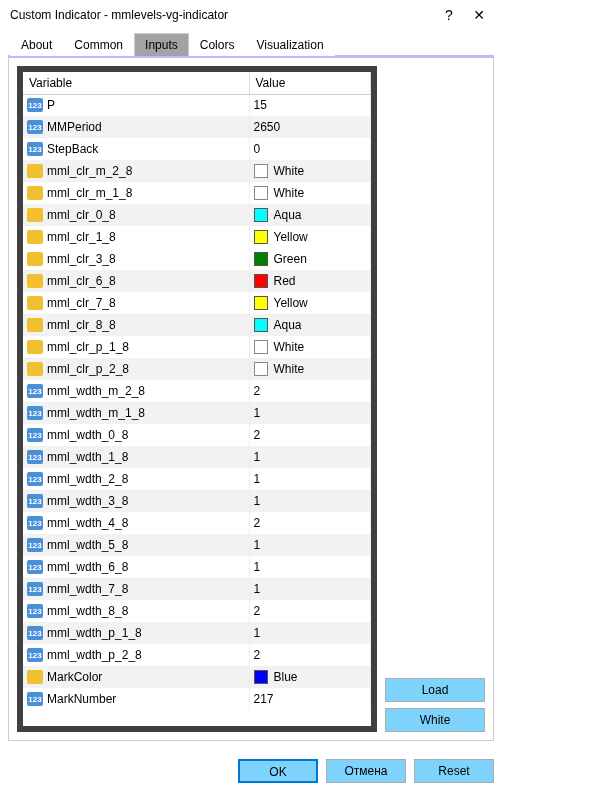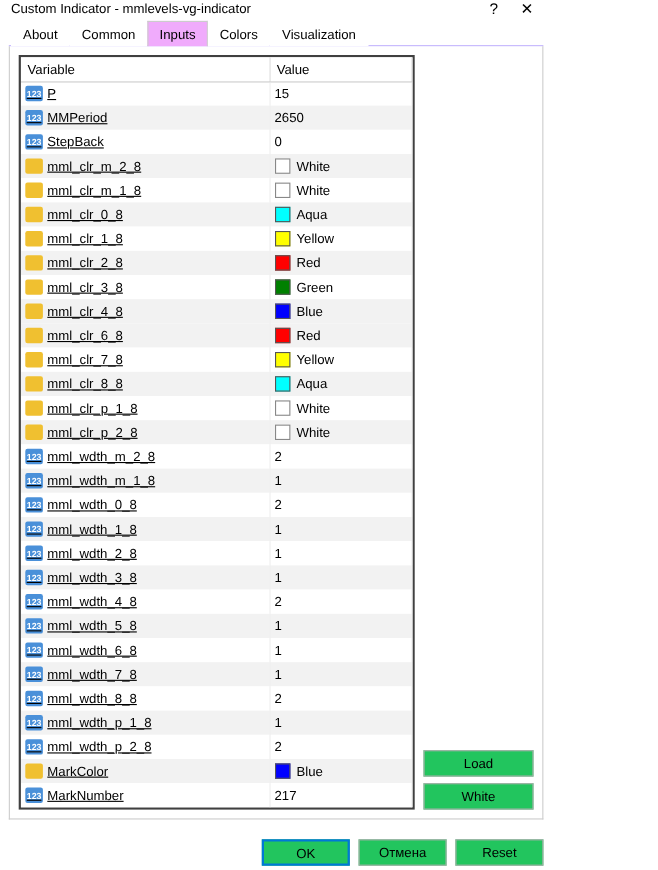--- a/index.html
+++ b/index.html
@@ -2,39 +2,39 @@
 <html><head>
 <meta charset="utf-8">
 <style>
 * { box-sizing: border-box; font-family: "Segoe UI", Tahoma, sans-serif; font-size: 12px; }
 body { margin: 0; background: #fff; width: 598px; height: 791px; overflow: hidden; }
 .window { width: 502px; height: 791px; display: flex; flex-direction: column; }
 .titlebar { display: flex; align-items: center; height: 30px; padding: 0 8px 0 10px; }
 .titlebar-title { flex: 1; font-size: 12px; }
 .titlebar-btn { width: 30px; text-align: center; font-size: 14px; }
 .content { flex: 1; display: flex; flex-direction: column; padding: 2px 8px 8px 8px; }
-.tabs { display: flex; border-bottom: 1px solid #c4b5fd; padding-left: 2px; }
+.tabs { display: flex; border-bottom: 3px solid #c4b5fd; padding-left: 2px; }
 .tab { padding: 4px 10px 4px 10px; border: 1px solid transparent; border-bottom: none; cursor: default; position: relative; top: 1px; background: #fff; }
-.tab.active { border-color: #ccc; background: #f0abfc; }
+.tab.active { border-color: #ccc; background: #a3a3a3; }
 .panel { flex: 1; border: 1px solid #ccc; border-top: none; padding: 8px; display: flex; }
-.table-wrap { border: 2px solid #404040; flex: 1; overflow: auto; }
+.table-wrap { border: 6px solid #404040; flex: 1; overflow: auto; }
 table { border-collapse: collapse; width: 100%; }
 th { text-align: left; font-weight: normal; padding: 3px 6px; border-bottom: 1px solid #ccc; border-right: 1px solid #ddd; background: #fff; height: 22px; }
 th:first-child { width: 226px; }
 td { padding: 0 4px; border-right: 1px solid #eee; height: 22px; }
 tr.odd td { background: #fff; }
 tr.even td { background: #f2f2f2; }
-.varcell { display: flex; align-items: flex-start; gap: 4px; text-decoration: underline; }
+.varcell { display: flex; align-items: flex-start; gap: 4px; }
 .ico { width: 16px; height: 14px; border-radius: 2px; display: inline-flex; align-items: center; justify-content: center; font-size: 8px; font-weight: bold; color: #fff; }
 .ico-int { background: #4a90d9; }
 .ico-clr { background: #f0c030; }
 .valcell { display: flex; align-items: flex-start; gap: 6px; }
 .swatch { width: 14px; height: 14px; border: 1px solid #888; }
 .side-btns { display: flex; flex-direction: column; gap: 6px; padding-left: 8px; justify-content: flex-end; width: 108px; }
-.btn { height: 24px; border: 1px solid #adadad; background: #22c55e; padding: 0 6px; min-width: 80px; text-align: center; cursor: default; line-height: 22px; }
+.btn { height: 24px; border: 1px solid #adadad; background: #7dd3fc; padding: 0 6px; min-width: 80px; text-align: center; cursor: default; line-height: 22px; }
 .footer { display: flex; justify-content: flex-end; gap: 8px; padding: 10px 8px 8px 0; }
 .btn.primary { border: 2px solid #0078d7; }
 .close-x { font-family: Arial; font-size: 14px; }
 </style>
 </head>
 <body>
 
 <div class="window">
   <div class="titlebar">
     <div class="titlebar-title">Custom Indicator - mmlevels-vg-indicator</div>
@@ -149,59 +149,31 @@
                     <span>mml_clr_1_8</span>
                   </div>
                 </td>
                 <td>
                   <div class="valcell">
                     <span class="swatch" style="background: rgb(255, 255, 0); border-color: rgb(85, 85, 85);"></span>
                     <span>Yellow</span>
                   </div>
                 </td>
               </tr>
-              <tr class="even">
-                <td>
-                  <div class="varcell">
-                    <span class="ico ico-clr"></span>
-                    <span>mml_clr_2_8</span>
-                  </div>
-                </td>
-                <td>
-                  <div class="valcell">
-                    <span class="swatch" style="background: rgb(255, 0, 0); border-color: rgb(85, 85, 85);"></span>
-                    <span>Red</span>
-                  </div>
-                </td>
-              </tr>
               <tr class="odd">
                 <td>
                   <div class="varcell">
                     <span class="ico ico-clr"></span>
                     <span>mml_clr_3_8</span>
                   </div>
                 </td>
                 <td>
                   <div class="valcell">
                     <span class="swatch" style="background: rgb(0, 128, 0); border-color: rgb(85, 85, 85);"></span>
                     <span>Green</span>
-                  </div>
-                </td>
-              </tr>
-              <tr class="even">
-                <td>
-                  <div class="varcell">
-                    <span class="ico ico-clr"></span>
-                    <span>mml_clr_4_8</span>
-                  </div>
-                </td>
-                <td>
-                  <div class="valcell">
-                    <span class="swatch" style="background: rgb(0, 0, 255); border-color: rgb(85, 85, 85);"></span>
-                    <span>Blue</span>
                   </div>
                 </td>
               </tr>
               <tr class="even">
                 <td>
                   <div class="varcell">
                     <span class="ico ico-clr"></span>
                     <span>mml_clr_6_8</span>
                   </div>
                 </td>

